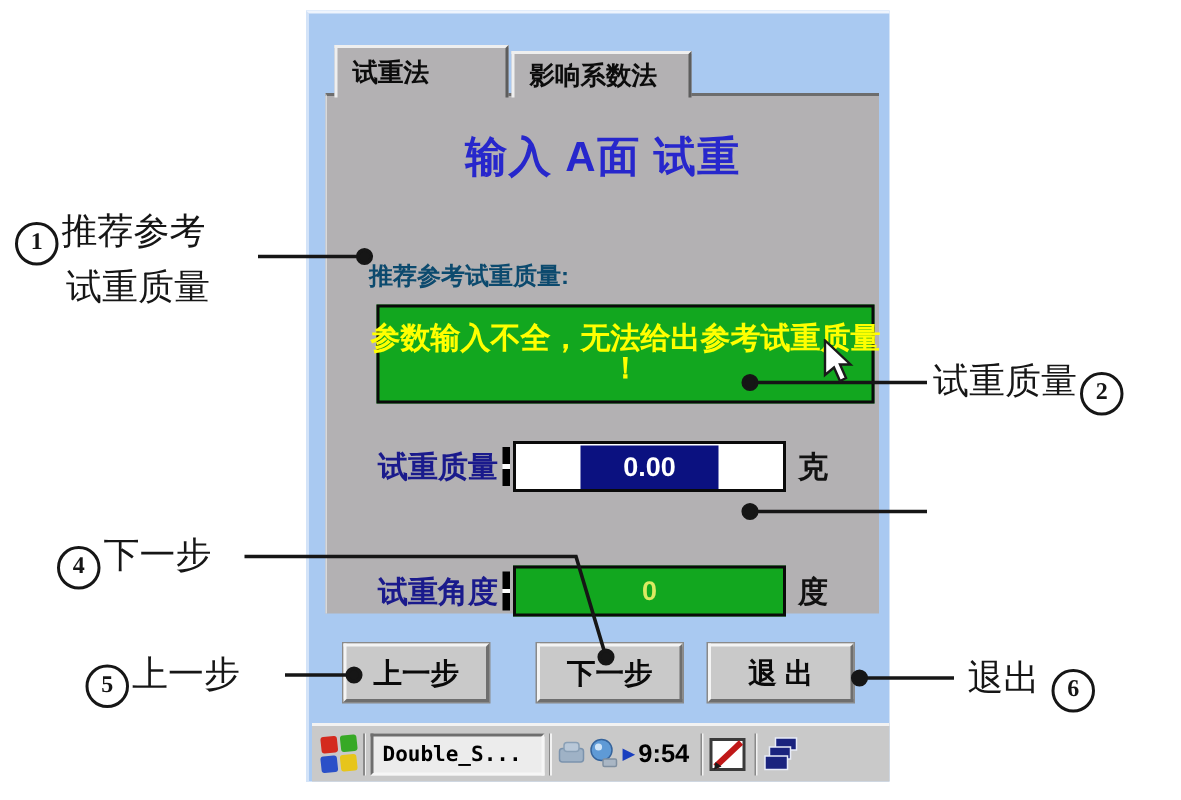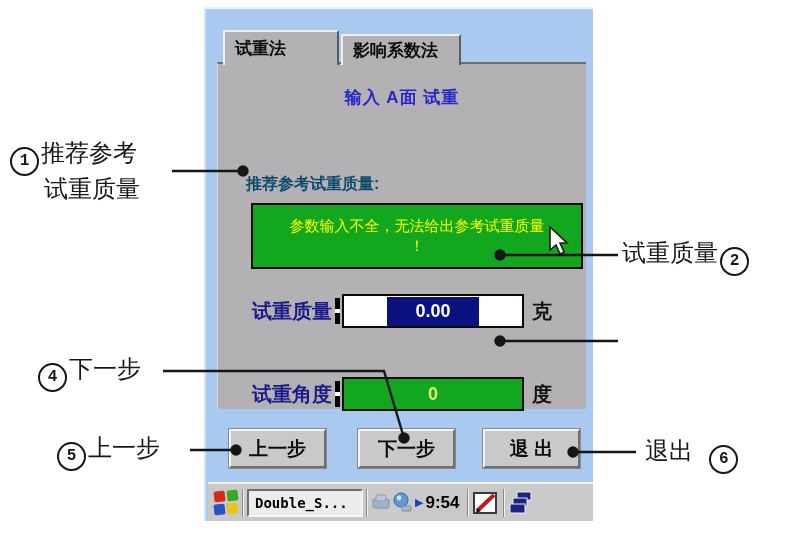--- a/index.html
+++ b/index.html
@@ -11,26 +11,26 @@
           background:#a9c9f1;border-top:2px solid #eef4fd;border-left:2px solid #d3e3f8;}
   .tabpage{position:absolute;left:11px;top:53px;width:368px;height:345px;
            background:#b3b1b3;border-top:2px solid #6d6d6d;border-left:1px solid #d9d9d9;}
   .tab{position:absolute;background:#b3b1b3;border-top:2px solid #efefef;border-left:2px solid #efefef;
        border-right:2px solid #5d5d5d;display:flex;align-items:center;padding-left:10px;
        font-weight:bold;font-size:17px;color:#0c0c0c;box-sizing:border-box;}
   .tab.active{left:17px;top:21px;width:116px;height:35px;z-index:3;}
   .tab.inactive{left:135px;top:25px;width:120px;height:31px;z-index:2;}
 
   .dlg-title{position:absolute;left:11px;top:75px;width:368px;text-align:center;
-             font-size:17px;font-weight:bold;color:#2727cc;letter-spacing:1px;}
+             font-size:28px;font-weight:bold;color:#2727cc;letter-spacing:1px;}
   .ref-label{position:absolute;left:28px;top:110px;font-size:16px;font-weight:bold;color:#0c4a6e;}
   .green-box{position:absolute;left:33px;top:139px;width:328px;height:62px;background:#12a71f;
              border:2px solid #0a0a0a;display:flex;flex-direction:column;justify-content:center;
              align-items:center;}
-  .green-box .msg{color:#ffff00;font-weight:normal;font-size:15px;line-height:20px;white-space:nowrap;}
+  .green-box .msg{color:#ffff00;font-weight:bold;font-size:20px;line-height:20px;white-space:nowrap;}
 
   .field-row{position:absolute;left:34px;display:flex;align-items:center;}
   .field-label{font-size:20px;font-weight:bold;color:#1a1a8c;white-space:nowrap;}
   .caret{width:5px;height:26px;margin:0 2px 0 3px;
          background:linear-gradient(to bottom,#000 0 44%,#fdfdfd 44% 56%,#000 56% 100%);}
   .value-box{width:178px;height:30px;border:2px solid #0a0a0a;display:flex;align-items:center;
              justify-content:center;font-weight:bold;font-size:18px;}
   .value-box.blue{background:#ffffff;color:#ffffff;}
   .value-box.blue .inner{background:#0b1180;padding:4px 28px;}
   .value-box.green{background:#12a71f;color:#dcea62;}
@@ -50,21 +50,21 @@
   .task-btn{width:116px;height:28px;background:#ececec;border:2px solid #6e6e6e;
             border-right-color:#f6f6f6;border-bottom-color:#f6f6f6;display:flex;align-items:center;
             padding-left:6px;font-family:"DejaVu Sans Mono",monospace;font-weight:bold;
             font-size:14px;color:#000;box-sizing:border-box;}
   .win-logo{width:26px;height:26px;margin-left:5px;position:relative;}
   .win-logo i{position:absolute;width:11px;height:11px;border-radius:2px;}
   .tray-arrow{color:#1a3fbf;font-size:11px;margin:0 2px;}
   .tb-time{font-size:17px;font-weight:bold;color:#000;margin-right:4px;}
 
   
-  .anno{position:absolute;color:#161616;font-family:Liberation Mono, monospace;
+  .anno{position:absolute;color:#161616;font-family:Liberation Serif, serif;
         font-size:24px;line-height:30px;white-space:nowrap;}
   .circ{display:inline-flex;width:25px;height:25px;border:2px solid #161616;border-radius:50%;
         align-items:center;justify-content:center;font-size:16px;font-weight:bold;
         vertical-align:-4px;margin:0 2px;}
   #lines{position:absolute;left:0;top:0;z-index:20;pointer-events:none;}
   .cursor{position:absolute;left:548px;top:226px;z-index:30;}
 </style>
 </head>
 <body>
 
@@ -105,21 +105,21 @@
         <span class="unit">度</span>
       </div>
     </div>
 
     <div class="btn" style="left:23px;">
       <span>上一步</span>
     </div>
     <div class="btn" style="left:152px;">
       <span>下一步</span>
     </div>
-    <div class="btn" style="left:277px;">
+    <div class="btn" style="left:266px;">
       <span>退 出</span>
     </div>
 
     <div class="taskbar">
       <div class="win-logo">
         <i style="left:1px;top:1px;background:#d42a1e;transform:rotate(-6deg);"></i>
         <i style="left:14px;top:0;background:#37a926;transform:rotate(-6deg);"></i>
         <i style="left:1px;top:14px;background:#2b50c8;transform:rotate(-6deg);"></i>
         <i style="left:14px;top:13px;background:#e7c51b;transform:rotate(-6deg);"></i>
       </div>

